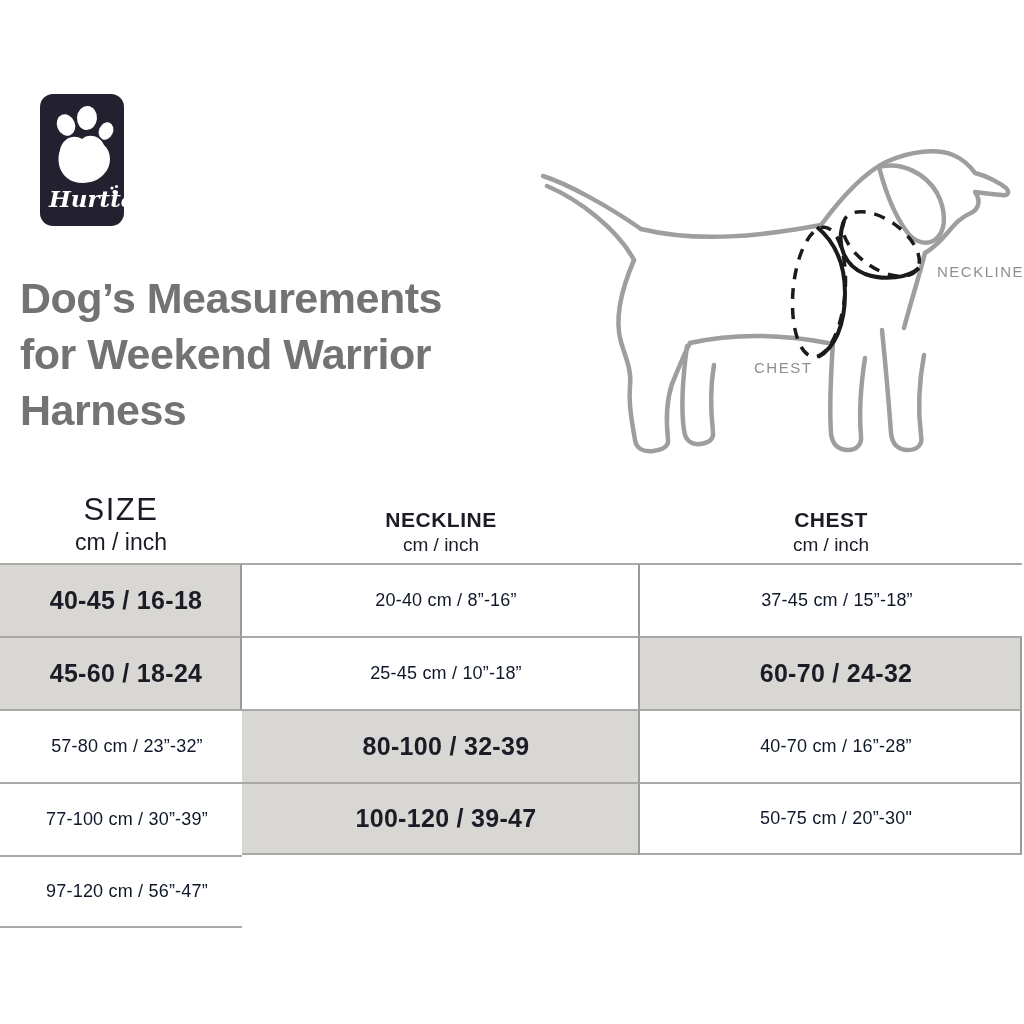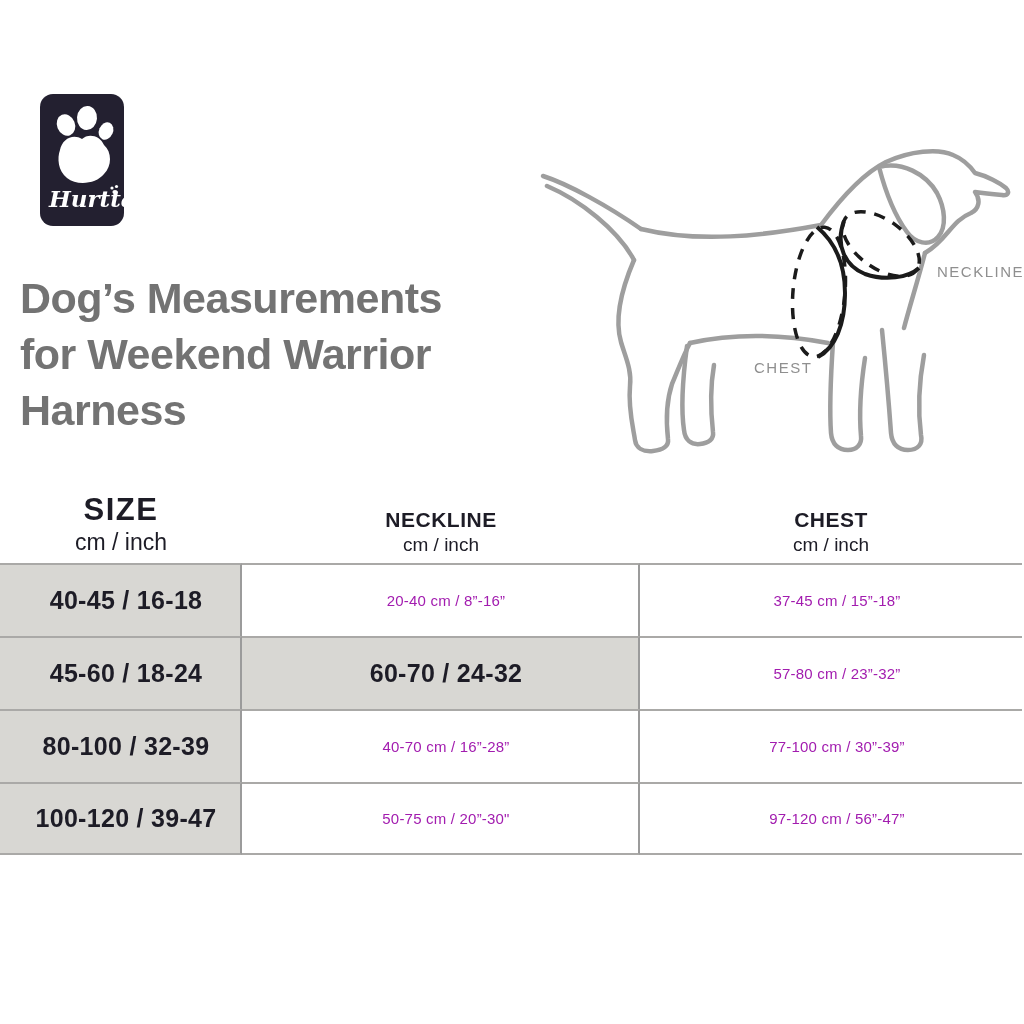--- a/index.html
+++ b/index.html
@@ -18,31 +18,31 @@
   .dog{position:absolute;left:530px;top:130px;width:494px;height:350px;}
   .diag-label{font-family:"Liberation Sans",sans-serif;font-size:15px;
               letter-spacing:1.5px;fill:#8f8f8f;}
 
   
   .table{position:absolute;left:0;top:488px;width:1022px;
          display:grid;grid-template-columns:242px 398px 382px;
          grid-template-rows:75px 73px 73px 73px 73px 73px;}
   .h-cell{display:flex;flex-direction:column;justify-content:flex-end;
           align-items:center;padding-bottom:7px;color:#1d1c26;text-align:center;}
-  .h-main-size{font-size:31px;font-weight:bold;letter-spacing:1.5px;}
+  .h-main-size{font-size:31px;font-weight:normal;letter-spacing:1.5px;}
   .h-sub-size{font-size:23px;margin-top:1px;}
   .h-main{font-size:21px;font-weight:bold;letter-spacing:.5px;}
   .h-sub{font-size:19px;margin-top:2px;}
   .t-cell{display:flex;align-items:center;justify-content:center;
           border-top:2px solid #aaa9a7;padding-left:12px;}
   .t-cell.last{border-bottom:2px solid #aaa9a7;}
   .col1{background:#d8d7d3;border-right:2px solid #9b9b9b;
         font-weight:bold;font-size:25px;color:#1d1c26;letter-spacing:.3px;}
   .col2{border-right:2px solid #9b9b9b;}
-  .col2,.col3{font-size:15px;color:#a21caf;letter-spacing:.2px;}
+  .col2,.col3{font-size:18px;color:#0f172a;letter-spacing:.2px;}
 </style>
 </head>
 <body>
 
 <div class="canvas">
 
   <svg class="logo" viewBox="0 0 84 132">
     <rect x="0" y="0" width="84" height="132" rx="13" fill="#232030"></rect>
     <g fill="#ffffff">
       <ellipse cx="26" cy="31" rx="9" ry="11" transform="rotate(-22 26 31)"></ellipse>
@@ -112,20 +112,21 @@
     <div class="h-cell">
       <div class="h-main">CHEST</div>
       <div class="h-sub">cm / inch</div>
     </div>
 
     <div class="t-cell col1">40-45 / 16-18</div>
     <div class="t-cell col2">20-40 cm / 8”-16”</div>
     <div class="t-cell col3">37-45 cm / 15”-18”</div>
 
     <div class="t-cell col1">45-60 / 18-24</div>
+    <div class="t-cell col2">25-45 cm / 10”-18”</div>
 
     <div class="t-cell col1">60-70 / 24-32</div>
     <div class="t-cell col3">57-80 cm / 23”-32”</div>
 
     <div class="t-cell col1">80-100 / 32-39</div>
     <div class="t-cell col2">40-70 cm / 16”-28”</div>
     <div class="t-cell col3">77-100 cm / 30”-39”</div>
 
     <div class="t-cell col1 last">100-120 / 39-47</div>
     <div class="t-cell col2 last">50-75 cm / 20”-30"</div>

